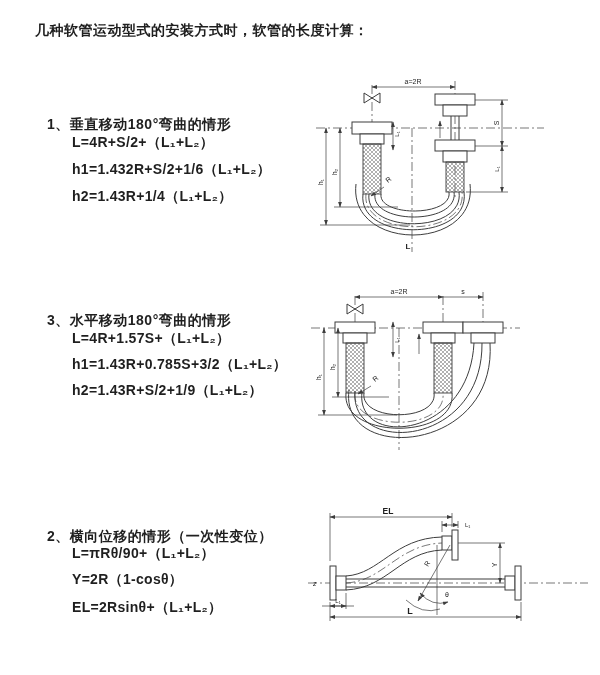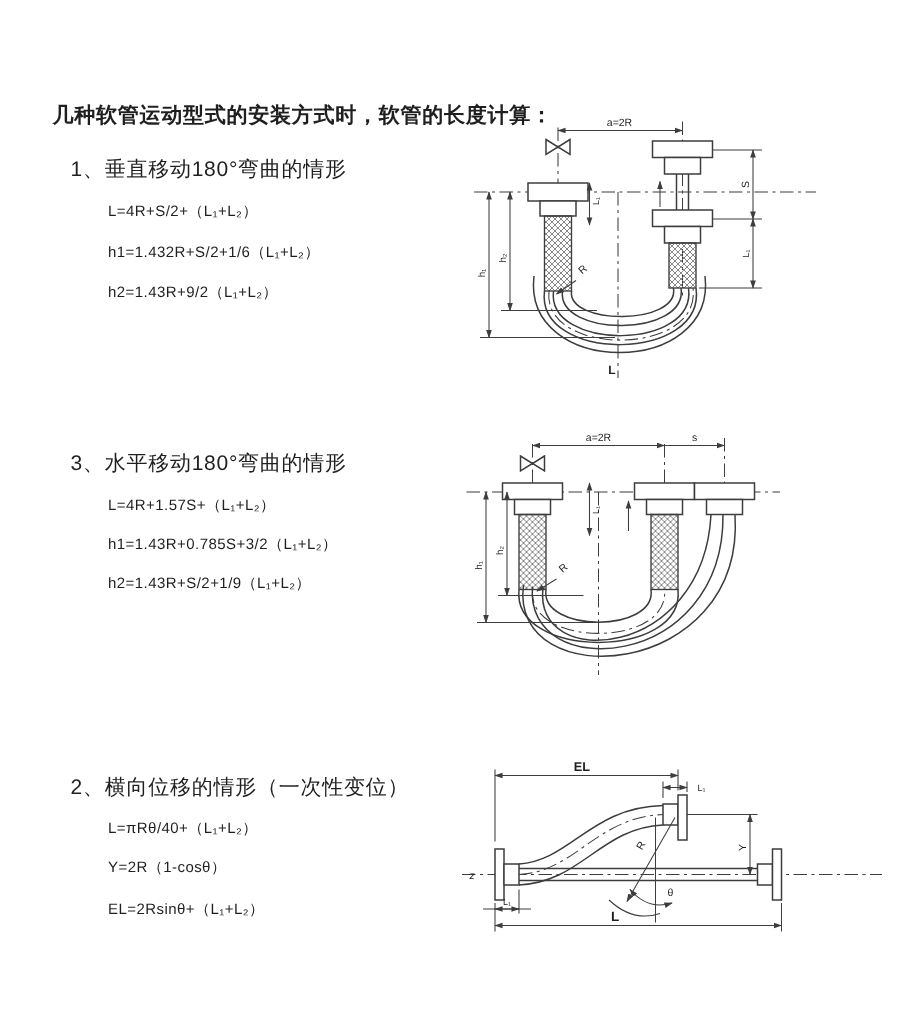--- a/index.html
+++ b/index.html
@@ -1,23 +1,23 @@
 <!DOCTYPE html>
 <html><head>
 <meta charset="utf-8">
 <style>
   html,body{margin:0;padding:0;}
   body{
     width:600px;height:675px;position:relative;background:#ffffff;
     font-family:"Liberation Sans","DejaVu Sans",sans-serif;color:#1f1f1f;
     overflow:hidden;
   }
-  .title{position:absolute;left:35px;top:22px;font-size:14px;font-weight:bold;letter-spacing:.5px;margin-top:46px;}
-  .sec-heading{position:absolute;font-size:14px;font-weight:normal;letter-spacing:.5px;}
-  .formula{position:absolute;font-size:10px;font-weight:normal;letter-spacing:.3px;white-space:pre;}
+  .title{position:absolute;left:35px;top:22px;font-size:14px;font-weight:bold;letter-spacing:.5px;}
+  .sec-heading{position:absolute;font-size:14px;font-weight:bold;letter-spacing:.5px;margin-top:12px;}
+  .formula{position:absolute;font-size:14px;font-weight:bold;letter-spacing:.3px;white-space:pre;}
   svg.diagram{position:absolute;}
   .ln{stroke:#3d3d3d;fill:none;stroke-width:1;}
   .thin{stroke:#3d3d3d;fill:none;stroke-width:.7;}
   .dim{stroke:#3d3d3d;fill:none;stroke-width:.7;}
   .cl{stroke:#3d3d3d;fill:none;stroke-width:.7;stroke-dasharray:9 3 2 3;}
   .braid{fill:url(#xh);stroke:#3d3d3d;stroke-width:.9;}
   .fit{fill:#ffffff;stroke:#3d3d3d;stroke-width:1;}
   text.dlabel{fill:#1f1f1f;font-family:"Liberation Sans","DejaVu Sans",sans-serif;}
 </style>
 </head>
@@ -32,29 +32,29 @@
       <path d="M0 1.6 L10 5 L0 8.4 Z" fill="#3d3d3d"></path>
     </marker>
   </defs>
 </svg>
 
 <div class="title">几种软管运动型式的安装方式时，软管的长度计算：</div>
 
 <div class="sec-heading" style="left:47px;top:104px">1、垂直移动180°弯曲的情形</div>
 <div class="formula" style="left:72px;top:134px">L=4R+S/2+（L₁+L₂）</div>
 <div class="formula" style="left:72px;top:161px">h1=1.432R+S/2+1/6（L₁+L₂）</div>
-<div class="formula" style="left:72px;top:188px">h2=1.43R+9/2（L₁+L₂）</div>
+<div class="formula" style="left:72px;top:188px">h2=1.43R+1/4（L₁+L₂）</div>
 
 <div class="sec-heading" style="left:47px;top:300px">3、水平移动180°弯曲的情形</div>
 <div class="formula" style="left:72px;top:330px">L=4R+1.57S+（L₁+L₂）</div>
 <div class="formula" style="left:72px;top:356px">h1=1.43R+0.785S+3/2（L₁+L₂）</div>
 <div class="formula" style="left:72px;top:382px">h2=1.43R+S/2+1/9（L₁+L₂）</div>
 
 <div class="sec-heading" style="left:47px;top:516px">2、横向位移的情形（一次性变位）</div>
-<div class="formula" style="left:72px;top:545px">L=πRθ/40+（L₁+L₂）</div>
+<div class="formula" style="left:72px;top:545px">L=πRθ/90+（L₁+L₂）</div>
 <div class="formula" style="left:72px;top:571px">Y=2R（1-cosθ）</div>
 <div class="formula" style="left:72px;top:599px">EL=2Rsinθ+（L₁+L₂）</div>
 
 <svg class="diagram" style="left:312px;top:72px" width="240" height="195" viewBox="0 0 240 195">
 
   <line class="cl" x1="4" y1="56" x2="232" y2="56"></line>
   <line class="cl" x1="60" y1="13" x2="60" y2="50"></line>
   <line class="cl" x1="100" y1="56" x2="100" y2="180"></line>
   <line class="cl" x1="143" y1="9" x2="143" y2="125"></line>
 

